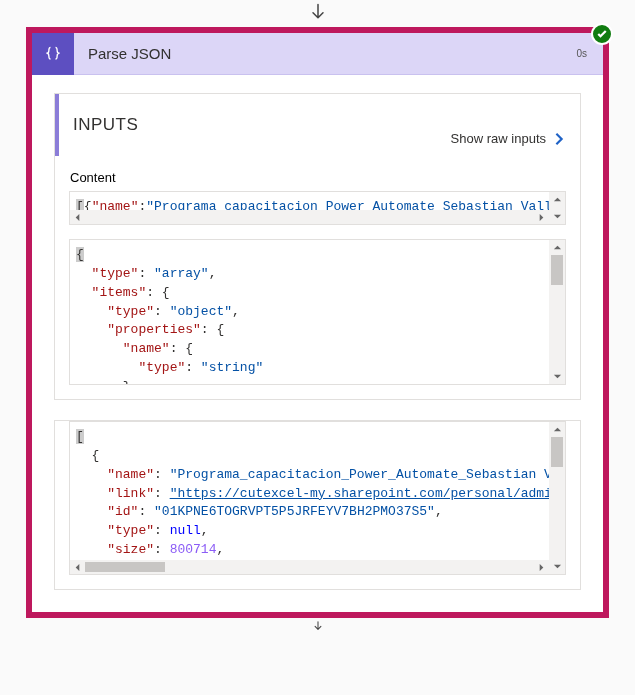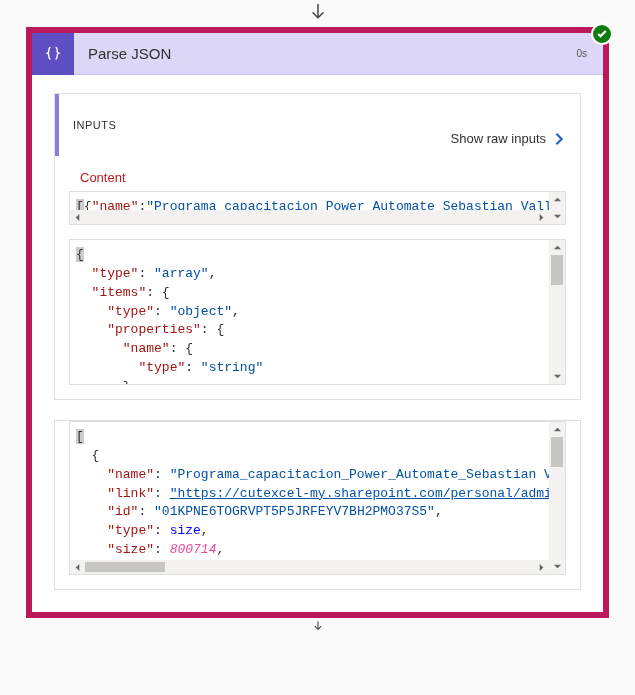--- a/index.html
+++ b/index.html
@@ -60,39 +60,39 @@
     margin-bottom: 20px;
   }
   .panel-header {
     display: flex;
     align-items: center;
     justify-content: space-between;
     padding: 10px 14px;
     border-left: 4px solid #8B7DD8;
   }
   .panel-header .panel-title {
-    font-size: 11px;
+    font-size: 17px;
     font-weight: 400;
     color: #323130;
     letter-spacing: .5px;
   }
   .panel-header .panel-link {
     color: #323130;
     font-size: 13px;
     display: flex;
     align-items: center;
     gap: 6px;
     cursor: pointer;
     margin-top: 27px;
   }
   .panel-header .panel-link svg { width: 14px; height: 14px; stroke: #1F62C6; stroke-width: 2.5; fill: none; }
   .section-label {
     font-size: 13px;
-    color: #b91c1c;
-    margin: 14px 0 6px 25px;
+    color: #000000;
+    margin: 14px 0 6px 15px;
   }
   .code-box {
     margin: 0 14px 14px 14px;
     border: 1px solid #e1dfdd;
     background: #fff;
     position: relative;
     font-family: Consolas, "Courier New", monospace;
     font-size: 13px;
     line-height: 1.45;
     overflow: hidden;
@@ -122,21 +122,21 @@
     display: flex; align-items:center; justify-content: space-between;
   }
   .scroll-h .sb-btn { width:15px; display:flex; align-items:center; justify-content:center; }
   .scroll-h .sb-btn svg { width:9px; height:9px; fill:#666; }
   .scroll-h .sb-track { flex:1; position:relative; height:100%; }
   .scroll-h .sb-thumb { position:absolute; top:2px; bottom:2px; left:0; width:80px; background:#c8c6c4; }
   
   .tok-key { color: #A31515; }
   .tok-str { color: #0451A5; }
   .tok-url { color: #0451A5; text-decoration: underline; }
-  .tok-num { color: #ec4899; font-style: italic; }
+  .tok-num { color: #8b5cf6; }
   .tok-null { color: #0000ff; }
   .tok-bracket-hl { background: #ccc; }
   .selected { background: #c0c0c0; }
   .code-box.content-box .scroll-v { bottom: 0; }
   .code-box.content-box .code-inner { position:relative; }
   .flow-arrow-bottom { text-align:center; margin-top:-2px; }
   .flow-arrow-bottom svg { width:14px; height:14px; }
 </style>
 </head>
 <body>
@@ -235,21 +235,21 @@
     </div>
 
     <div class="panel" style="margin-bottom:4px;">
 
       <div class="code-box body-box">
         <div class="code-inner" id="body-code"><span class="tok-bracket-hl">[</span>
   {
     <span class="tok-key">"name"</span>: <span class="tok-str">"Programa_capacitacion_Power_Automate_Sebastian Vallejo</span>
     <span class="tok-key">"link"</span>: <span class="tok-url">"https://cutexcel-my.sharepoint.com/personal/admin_kbf1</span>
     <span class="tok-key">"id"</span>: <span class="tok-str">"01KPNE6TOGRVPT5P5JRFEYV7BH2PMO37S5"</span>,
-    <span class="tok-key">"type"</span>: <span class="tok-null">size</span>,
+    <span class="tok-key">"type"</span>: <span class="tok-null">null</span>,
     <span class="tok-key">"size"</span>: <span class="tok-num">800714</span>,
     <span class="tok-key selected">"referenceId"</span><span class="selected">: </span><span class="tok-str selected">"01KPNE6TOVCE2AQ7QJJRGLAMSOQ7S2KWWZ"</span></div>
         <div class="scroll-v">
           <div class="sb-btn">
               <svg viewBox="0 0 10 10">
                 <path d="M1 7l4-4 4 4z"></path>
               </svg>
             </div>
           <div class="sb-track">
               <div class="sb-thumb"></div>

